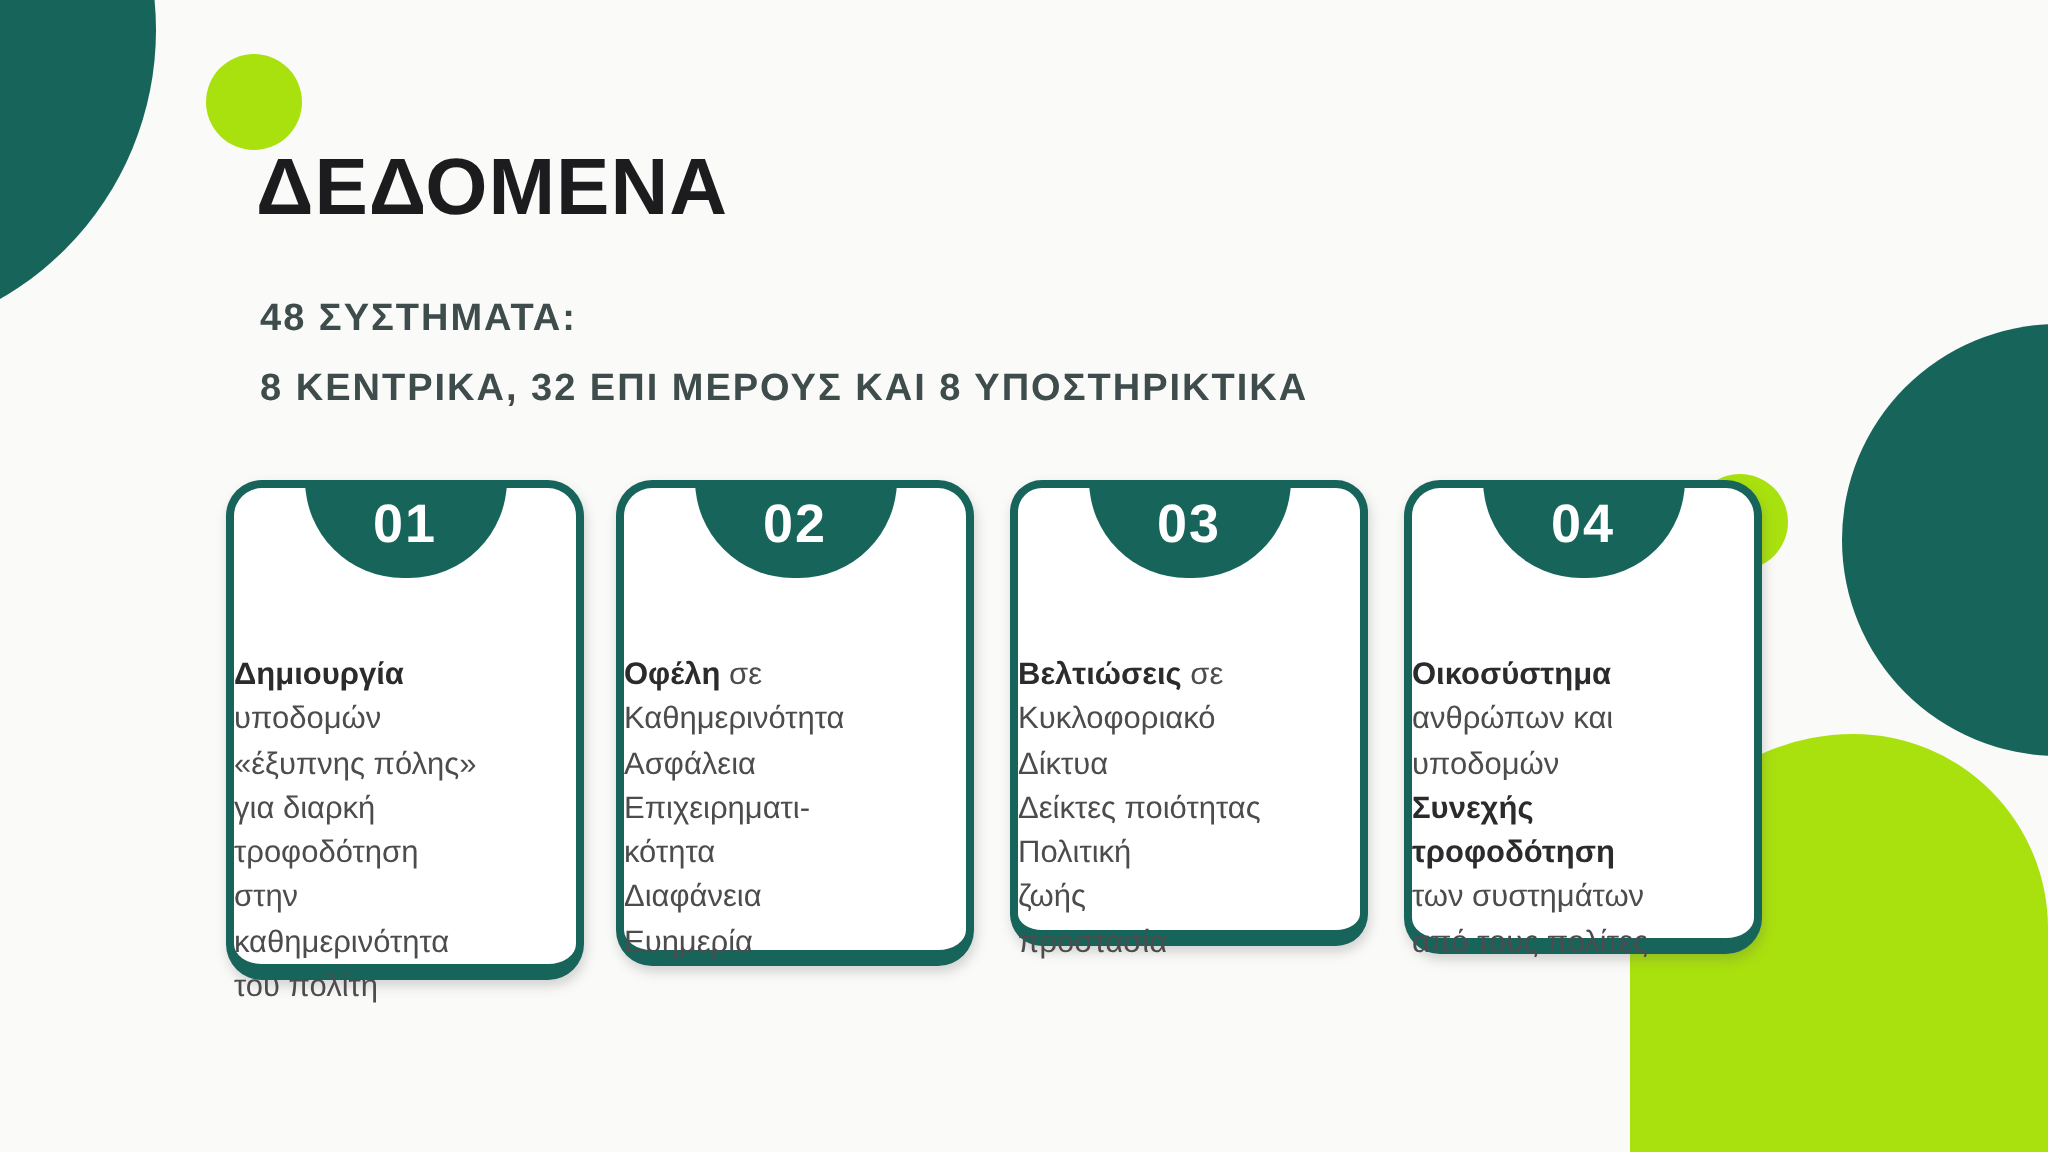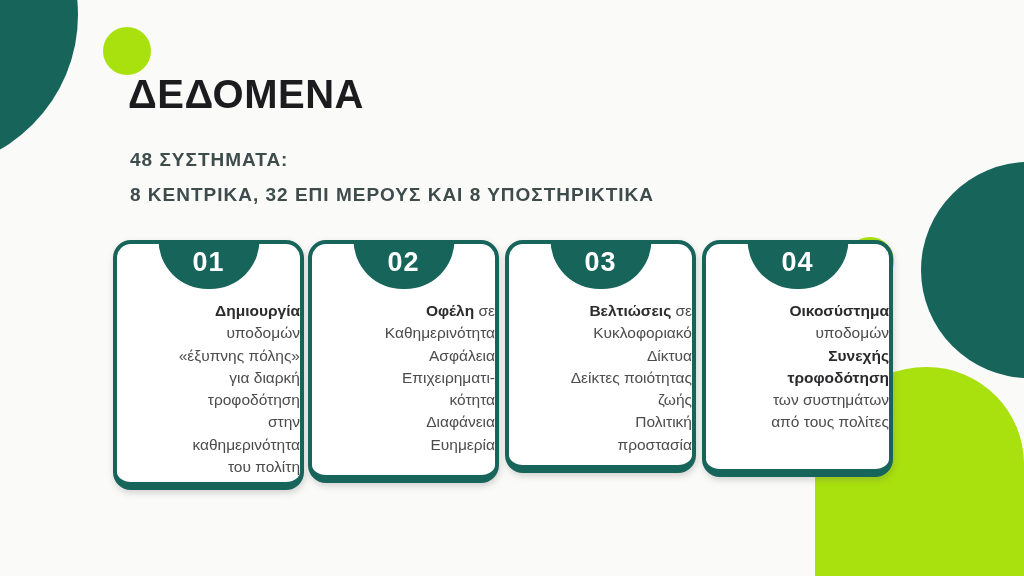--- a/index.html
+++ b/index.html
@@ -72,25 +72,24 @@
 
   .card {
     position: absolute; top: 0;
     width: 171px;            
     background: #ffffff;
     border: 4px solid var(--teal, #17645a);
     border-bottom-width: 8px;
     border-radius: 18px;
     box-sizing: content-box;
     box-shadow: 1px 3px 6px rgba(90, 90, 90, 0.25);
-    padding-left: 12px;
   }
   .card:nth-child(1) { left: 0;     height: 238px; }
   .card:nth-child(2) { left: 195px; height: 231px; }
-  .card:nth-child(3) { left: 392px; height: 221px; }
+  .card:nth-child(3) { left: 392px; height: 221px; border-radius: 16px; }
   .card:nth-child(4) { left: 589px; height: 225px; }
 
   .cap {
     position: absolute;
     top: -4px; left: 50%;
     transform: translateX(-50%);
     width: 101px; height: 49px;
     border-radius: 0 0 101px 101px;
     background: var(--teal, #17645a);
     text-align: center;
@@ -98,22 +97,22 @@
   .cap .num {
     display: inline-block;
     margin-top: 7px;
     font-size: 27px;
     font-weight: 800;
     letter-spacing: 1px;
     color: var(--card-number-text, #ffffff);
   }
 
   .card-lines {
-    margin-top: 56px;
-    text-align: right;
+    margin-top: 83px;
+    text-align: left;
     font-size: 15.5px;
     line-height: 22.3px;
     color: var(--card-text, #4c4c4e);
   }
   .card-lines .b {
     font-weight: 700;
     color: var(--card-text-bold, #2b2b2d);
   }
 </style>
 </head>
@@ -169,32 +168,33 @@
 
     <div class="card">
       <div class="cap">
         <span class="num">03</span>
       </div>
       <div class="card-lines">
           <div><span class="b">Βελτιώσεις</span><span> σε</span></div>
           <div><span>Κυκλοφοριακό</span></div>
           <div><span>Δίκτυα</span></div>
           <div><span>Δείκτες ποιότητας</span></div>
+          <div><span>Πολιτική</span></div>
           <div><span>ζωής</span></div>
-          <div><span>Πολιτική</span></div>
           <div><span>προστασία</span></div>
         </div>
     </div>
 
     <div class="card">
       <div class="cap">
         <span class="num">04</span>
       </div>
       <div class="card-lines">
           <div><span class="b">Οικοσύστημα</span></div>
+          <div><span>ανθρώπων και</span></div>
           <div><span>υποδομών</span></div>
           <div><span class="b">Συνεχής</span></div>
           <div><span class="b">τροφοδότηση</span></div>
           <div><span>των συστημάτων</span></div>
           <div><span>από τους πολίτες</span></div>
         </div>
     </div>
 
   </div>
 </div>

